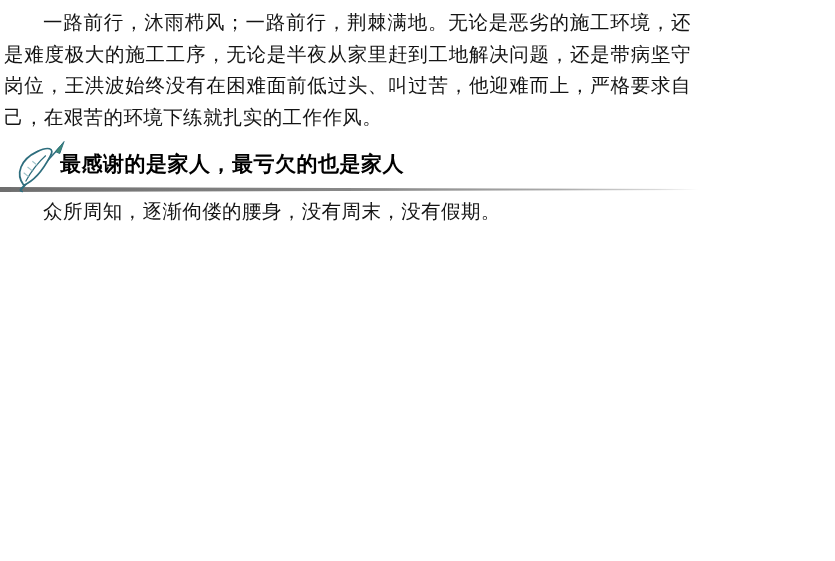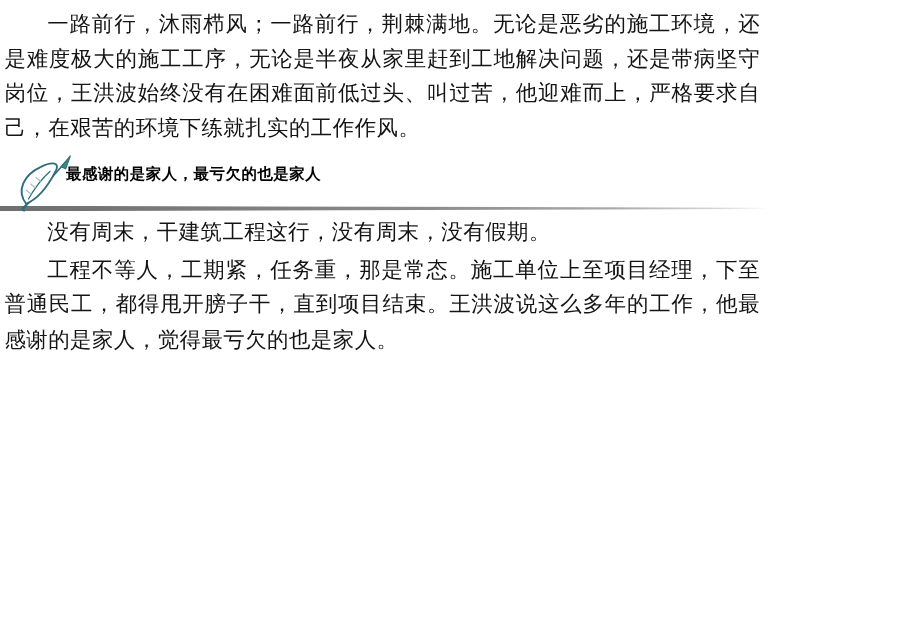--- a/index.html
+++ b/index.html
@@ -45,21 +45,21 @@
   .section-head .quill svg {
     width: 100%;
     height: 100%;
     display: block;
   }
   .section-head h2 {
     position: absolute;
     left: 56px;
     top: 11px;
     margin: 0;
-    font-size: 14px;
+    font-size: 21px;
     font-weight: 700;
     letter-spacing: 0.5px;
     color: #000000;
     white-space: nowrap;
   }
   .section-head .rule {
     position: absolute;
     left: -4px;
     right: -7px;
     bottom: 4px;
@@ -89,19 +89,18 @@
 
         <path d="M10 43 C 15 34 22 24 31 16" fill="none" stroke="#2e6e7e" stroke-width="1.2"></path>
 
         <path d="M13 38 L8 34 M17 32 L12 28 M22 26 L17 22" fill="none" stroke="#9fc3c9" stroke-width="1.2"></path>
       </svg>
     </span>
     <h2>最感谢的是家人，最亏欠的也是家人</h2>
     <div class="rule"></div>
   </div>
 
-  <p class="body-text">没有周末，干建筑工程这行，没有周末，没有假期。</p>
+  <p class="body-text">众所周知，逐渐佝偻的腰身，没有周末，没有假期。</p>
 
-  <p class="body-text">工程不等人，工期紧，任务重，那是常态。施工单位上至项目经理，下至普通民工，都得甩开膀子干，直到项目结束。王洪波说这么多年的工作，他最感谢的是家人，觉得最亏欠的也是家人。</p>
 
 
 
 </div>
 
 </body></html>

